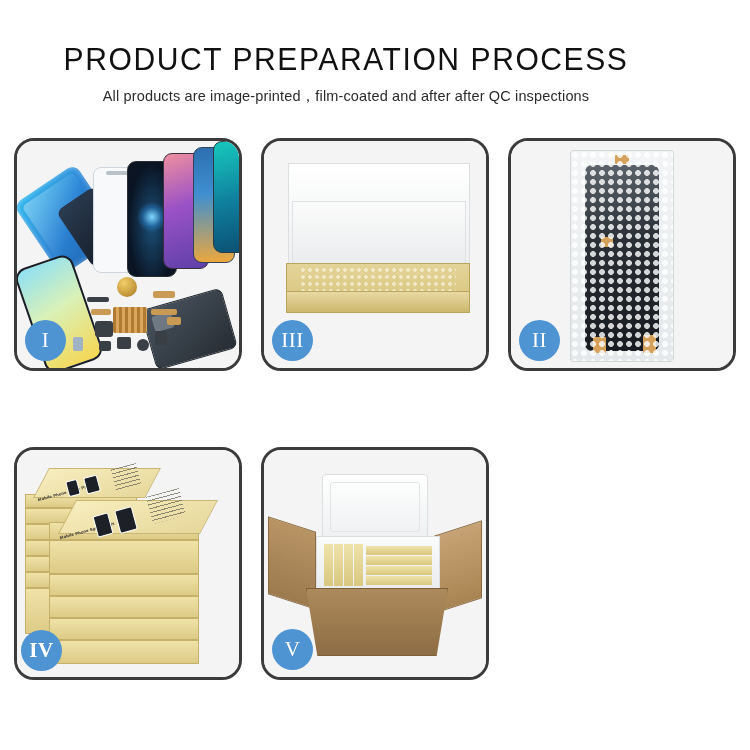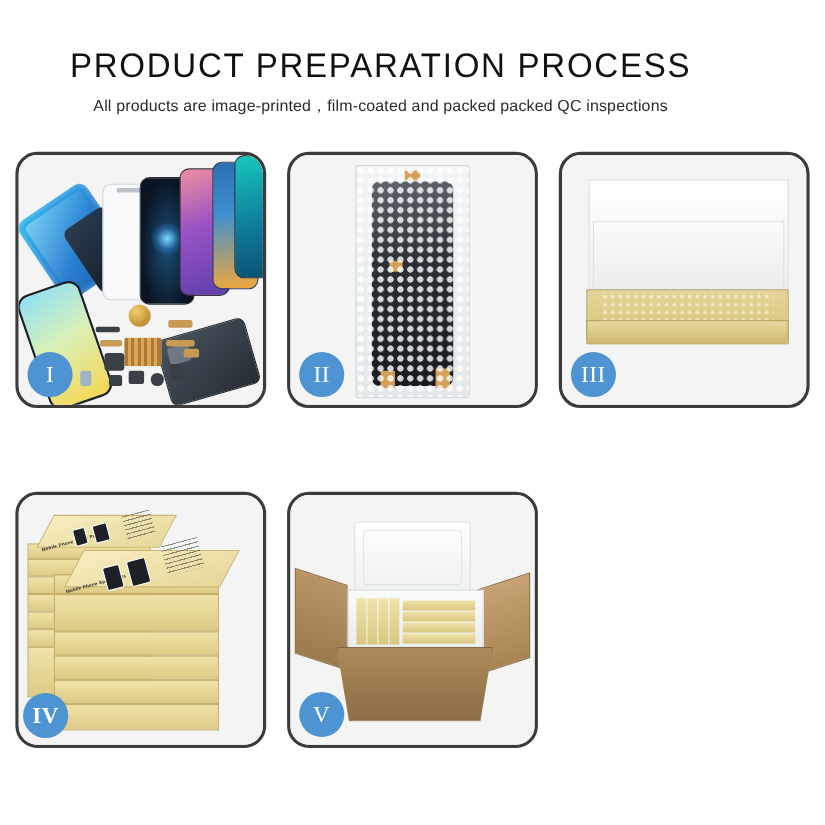--- a/index.html
+++ b/index.html
@@ -279,21 +279,21 @@
   }
   .vi-tab{ position:absolute; background:#9a7a50; }
 </style>
 </head>
 <body>
 
 <div class="page">
 
   <div class="header">
     <div class="title">PRODUCT PREPARATION PROCESS</div>
-    <div class="subtitle">All products are image-printed，film-coated and packed packed QC inspections</div>
+    <div class="subtitle">All products are image-printed，film-coated and after after QC inspections</div>
   </div>
 
   <div class="grid">
 
     <div class="panel">
       <div class="panel-inner">
         <div class="p1">
           <div class="scr-blue"></div>
           <div class="scr-blue-dark"></div>
           <div class="ph-glass"></div>
@@ -316,41 +316,41 @@
           <div class="cu-part" style="left:74px;top:168px;width:20px;height:6px;"></div>
           <div class="cu-part" style="left:150px;top:176px;width:14px;height:8px;"></div>
           <div class="bar-part" style="left:56px;top:196px;width:10px;height:14px;background:#9fb3c4;"></div>
         </div>
       </div>
       <div class="badge">I</div>
     </div>
 
     <div class="panel">
       <div class="panel-inner">
+        <div class="p3-lid"></div>
+        <div class="p3-foam"></div>
+        <div class="p3-tray"></div>
+        <div class="p3-bubblewrap"></div>
+        <div class="p3-tray-front"></div>
+      </div>
+      <div class="badge">III</div>
+    </div>
+
+    <div class="panel">
+      <div class="panel-inner">
         <div class="bubble-bag">
           <div class="bubble-item"></div>
           <div class="tape" style="left:44px;top:4px;width:14px;height:9px;"></div>
           <div class="tape" style="left:30px;top:86px;width:12px;height:10px;"></div>
           <div class="tape" style="left:22px;top:186px;width:13px;height:16px;"></div>
           <div class="tape" style="left:72px;top:184px;width:13px;height:18px;"></div>
           <div class="bubbles"></div>
         </div>
       </div>
       <div class="badge">II</div>
-    </div>
-
-    <div class="panel">
-      <div class="panel-inner">
-        <div class="p3-lid"></div>
-        <div class="p3-foam"></div>
-        <div class="p3-tray"></div>
-        <div class="p3-bubblewrap"></div>
-        <div class="p3-tray-front"></div>
-      </div>
-      <div class="badge">III</div>
     </div>
 
     <div class="panel">
       <div class="panel-inner">
 
         <div class="stack-box" style="left:8px;top:44px;width:112px;height:14px;"></div>
         <div class="stack-box" style="left:8px;top:58px;width:112px;height:16px;"></div>
         <div class="stack-box" style="left:8px;top:74px;width:112px;height:16px;"></div>
         <div class="stack-box" style="left:8px;top:90px;width:112px;height:16px;"></div>
         <div class="stack-box" style="left:8px;top:106px;width:112px;height:16px;"></div>

